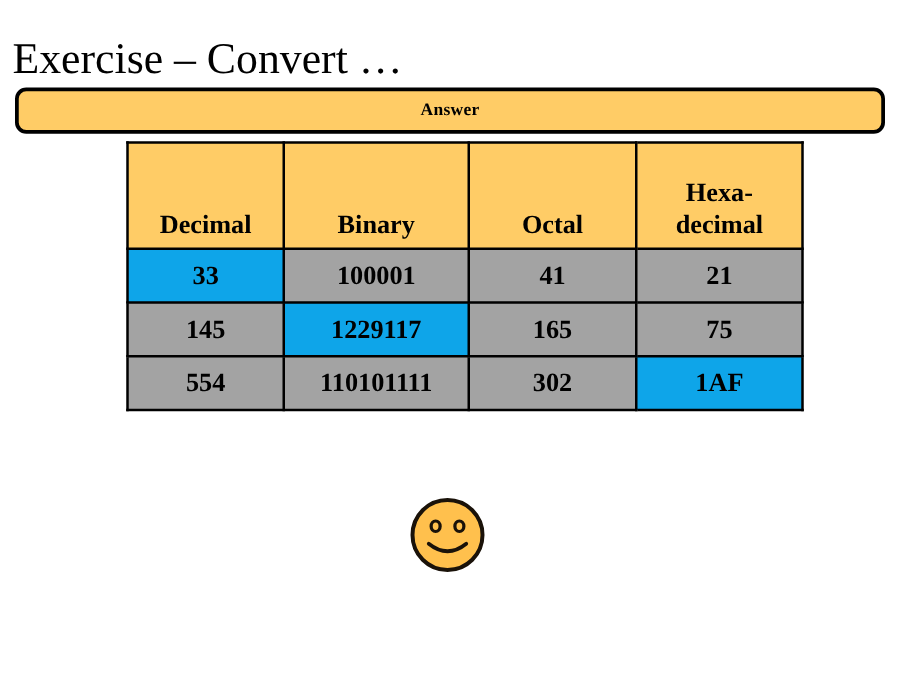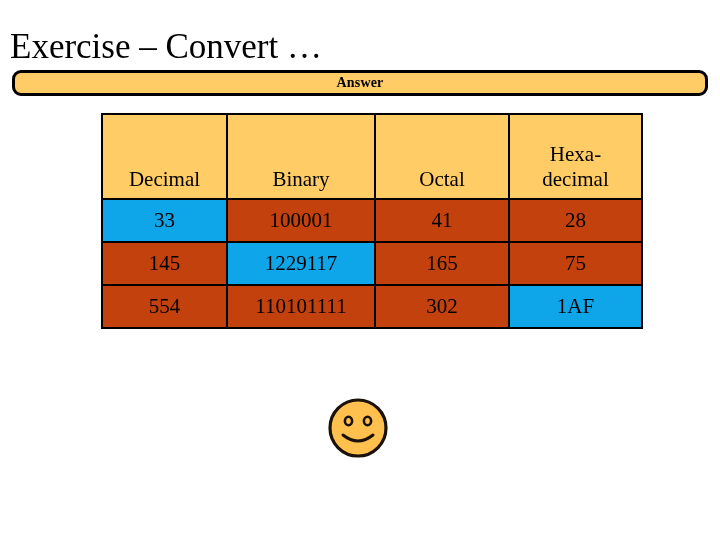--- a/index.html
+++ b/index.html
@@ -27,21 +27,21 @@
     color: #000000;
     white-space: nowrap;
   }
 
   
   .banner {
     position: absolute;
     left: 12px;
     top: 70px;
     width: 696px;
-    height: 26px;
+    height: 37px;
     box-sizing: border-box;
     background: #ffcc66;
     border: 3px solid #000000;
     border-radius: 9px;
     display: flex;
     align-items: center;
     justify-content: center;
   }
   .banner-label {
     font-size: 14px;
@@ -58,33 +58,33 @@
     width: 540px;
     border-collapse: collapse;
     table-layout: fixed;
   }
   .conv-table td,
   .conv-table th {
     border: 2px solid #000000;
     text-align: center;
     vertical-align: middle;
     color: #000000;
-    font-weight: normal;
+    font-weight: bold;
     padding: 0;
   }
   .conv-table thead th {
     background: #ffcc66;
     height: 77px;
     font-size: 21px;
     line-height: 25px;
     vertical-align: bottom;
     padding-bottom: 6px;
   }
   .conv-table tbody td {
-    background: #c2410c;
+    background: #a3a3a3;
     height: 41px;
     font-size: 21px;
   }
   .conv-table tbody td.hl {
     background: #0ea5e9;
   }
 
   
   col.c-dec  { width: 125px; }
   col.c-bin  { width: 148px; }
@@ -125,21 +125,21 @@
         <span>Hexa-</span><br>
         <span>decimal</span>
       </th>
     </tr>
   </thead>
   <tbody>
     <tr>
       <td class="hl">33</td>
       <td>100001</td>
       <td>41</td>
-      <td>28</td>
+      <td>21</td>
     </tr>
     <tr>
       <td>145</td>
       <td class="hl">1229117</td>
       <td>165</td>
       <td>75</td>
     </tr>
     <tr>
       <td>554</td>
       <td>110101111</td>

